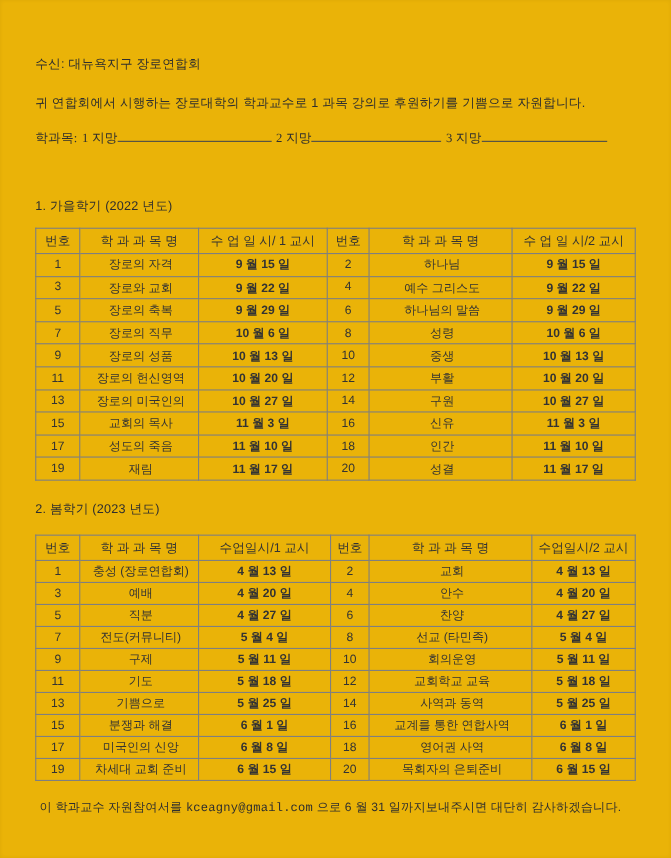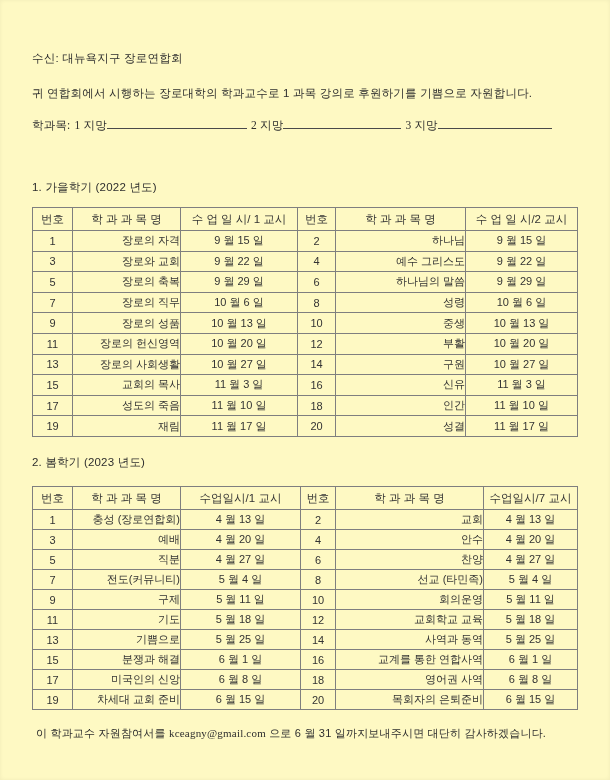--- a/index.html
+++ b/index.html
@@ -1,19 +1,19 @@
 <!DOCTYPE html>
 <html><head>
 <meta charset="utf-8">
 <style>
   html,body{margin:0;padding:0;background:#e8e8e6;}
   .page{
     position:relative;
     width:610px;height:780px;
-    background:#fef9c3;
+    background:#eab308;
     font-family:"Liberation Sans",sans-serif;
     color:#2e2e2e;
     overflow:hidden;
     box-shadow:inset 0 0 4px rgba(0,0,0,.06);
   }
   .line{position:absolute;left:32px;font-size:11.5px;letter-spacing:.2px;white-space:nowrap;}
   .recipient{top:51px;}
   .intro{top:86px;}
   .subject-line{top:116px;font-family:Liberation Serif, serif;}
   .church-line{top:148px;}
@@ -37,23 +37,23 @@
     color:#333;
     border-radius:19px;
   }
   .table-fall{top:207px;}
   .table-spring{top:486px;}
   th,td{border:1px solid #7f7f7f;overflow:hidden;white-space:nowrap;font-weight:normal;padding:0;}
   th{height:22px;text-align:center;font-size:11.5px;}
   .table-fall td{height:19.6px;}
   .table-spring td{height:19px;}
   td.c0,td.c3{text-align:center;}
-  td.c1,td.c4{text-align:right;padding-left:3px;}
-  td.c2,td.c5{text-align:center;}
-  .email{font-family:Liberation Serif, serif;}
+  td.c1,td.c4{text-align:center;padding-left:3px;}
+  td.c2,td.c5{text-align:center;font-weight:bold;}
+  .email{font-family:Liberation Mono, monospace;}
 </style>
 </head>
 <body>
 
 <div class="page">
 
   <div class="line recipient">수신: 대뉴욕지구 장로연합회</div>
 
   <div class="line intro">귀 연합회에서 시행하는 장로대학의 학과교수로 1 과목 강의로 후원하기를 기쁨으로 자원합니다.</div>
 
@@ -127,21 +127,21 @@
         <tr>
           <td class="c0">11</td>
           <td class="c1">장로의 헌신영역</td>
           <td class="c2">10 월 20 일</td>
           <td class="c3">12</td>
           <td class="c4">부활</td>
           <td class="c5">10 월 20 일</td>
         </tr>
         <tr>
           <td class="c0">13</td>
-          <td class="c1">장로의 사회생활</td>
+          <td class="c1">장로의 미국인의</td>
           <td class="c2">10 월 27 일</td>
           <td class="c3">14</td>
           <td class="c4">구원</td>
           <td class="c5">10 월 27 일</td>
         </tr>
         <tr>
           <td class="c0">15</td>
           <td class="c1">교회의 목사</td>
           <td class="c2">11 월  3 일</td>
           <td class="c3">16</td>
@@ -178,21 +178,21 @@
         <col style="width: 148px;">
         <col style="width: 94px;">
       </colgroup>
     <thead>
         <tr>
           <th class="c0">번호</th>
           <th class="c1">학 과 과 목 명</th>
           <th class="c2">수업일시/1 교시</th>
           <th class="c3">번호</th>
           <th class="c4">학 과 과 목 명</th>
-          <th class="c5">수업일시/7 교시</th>
+          <th class="c5">수업일시/2 교시</th>
         </tr>
       </thead>
     <tbody>
         <tr>
           <td class="c0">1</td>
           <td class="c1">충성 (장로연합회)</td>
           <td class="c2">4 월 13 일</td>
           <td class="c3">2</td>
           <td class="c4">교회</td>
           <td class="c5">4 월 13 일</td>

